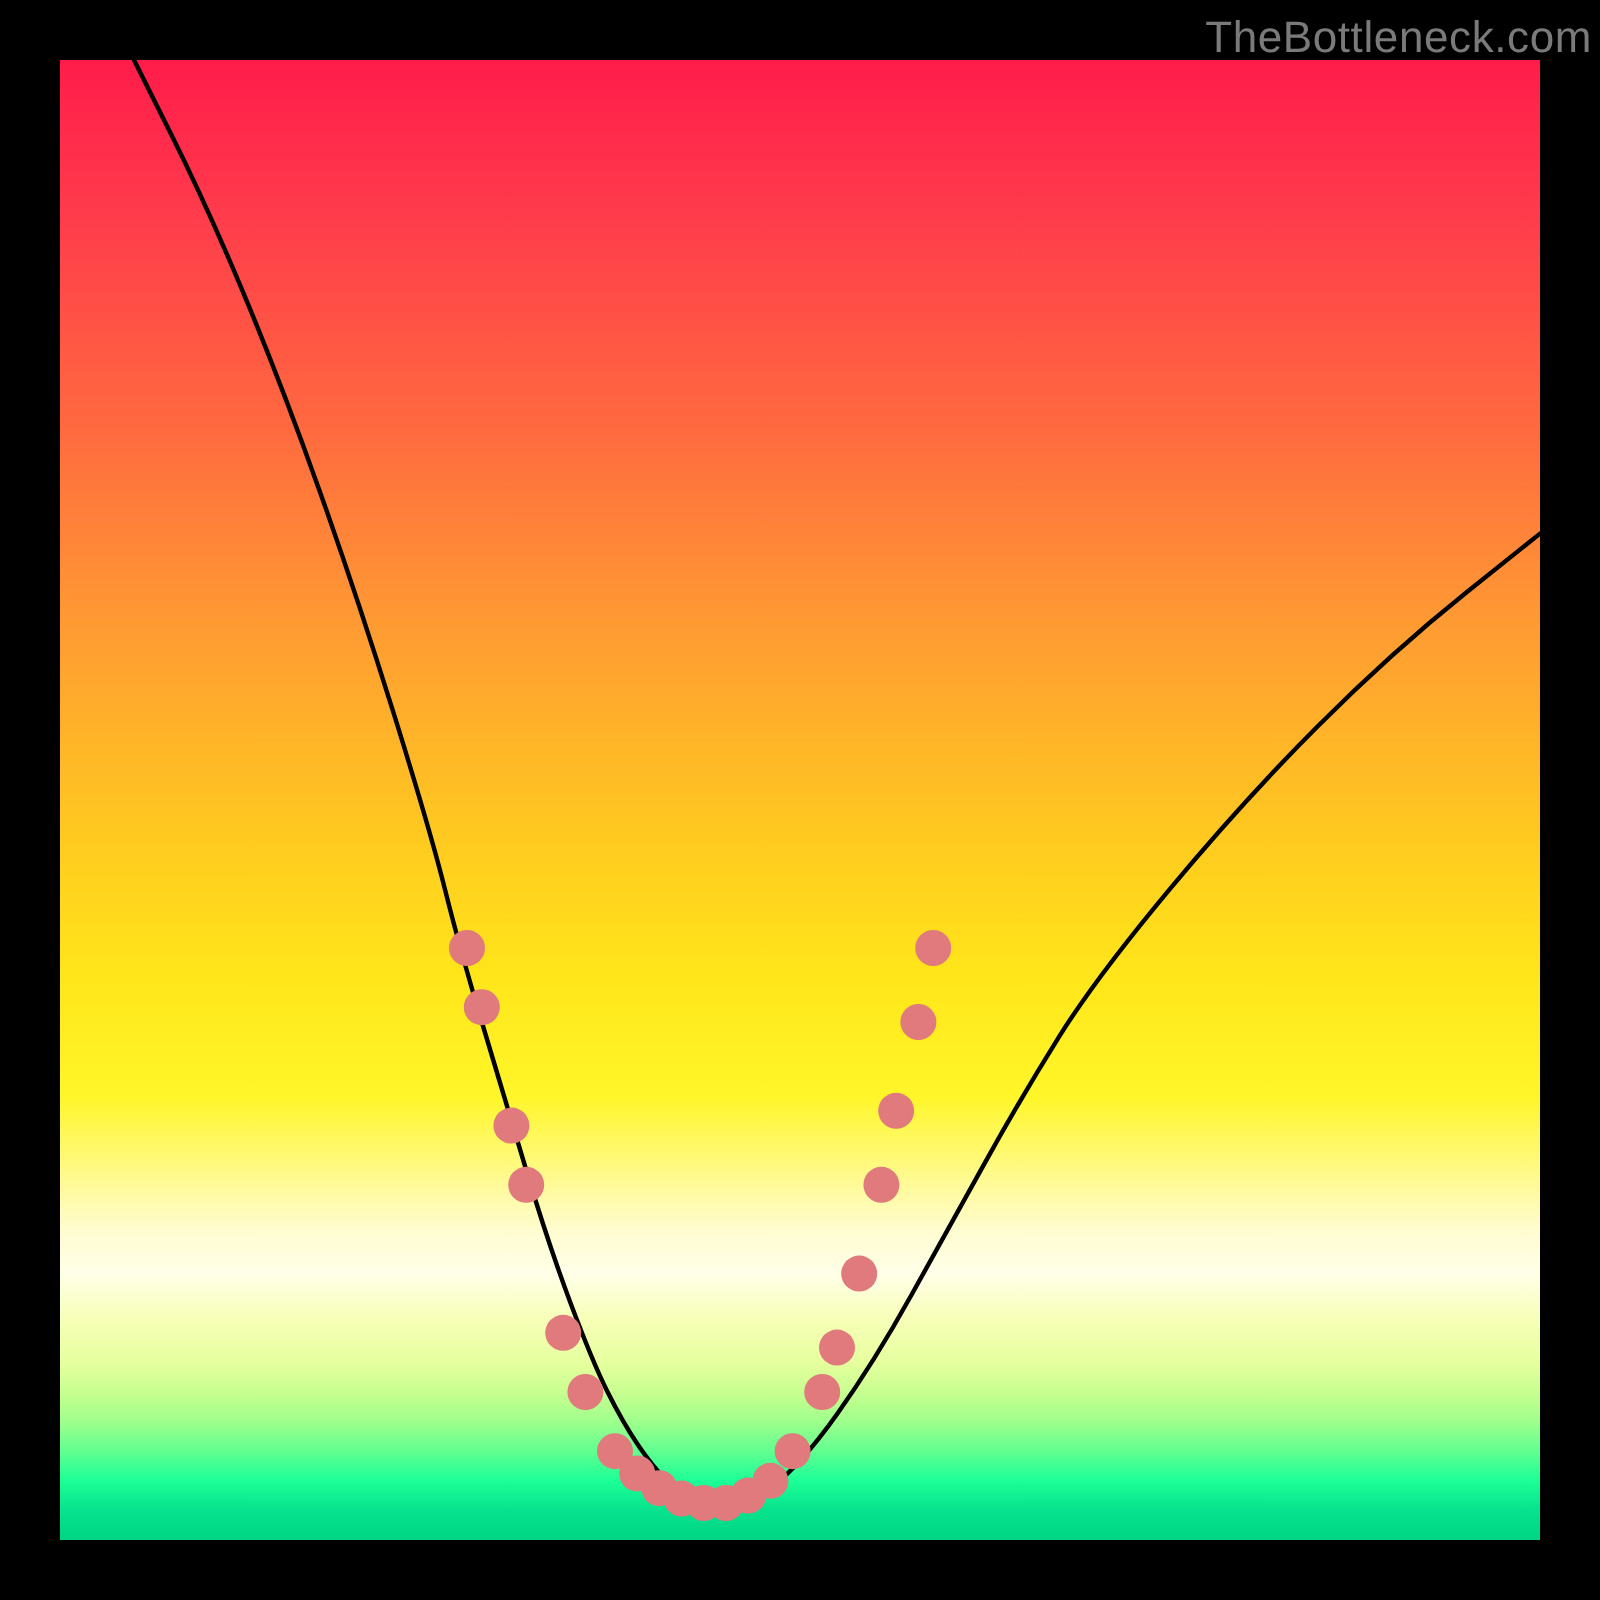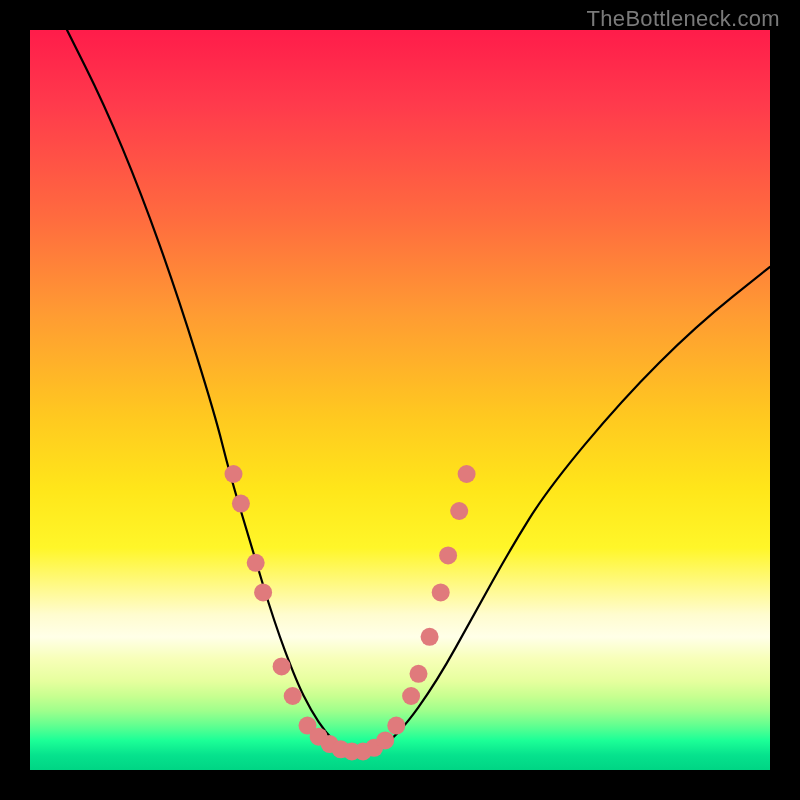--- a/index.html
+++ b/index.html
@@ -43,21 +43,21 @@
       #9fff8c 92%,
       #61ff90 94%,
       #1cff97 96%,
       #06e28d 98%,
       #00d584 100%
     );
   }
   .watermark {
     position: absolute;
     top: 6px;
-    right: 20px;
+    right: 4px;
     color: #7a7a7a;
     font-size: 22px;
     font-weight: 500;
     letter-spacing: 0.3px;
     user-select: none;
   }
   svg.curve {
     position: absolute;
     left: 0;
     top: 0;

